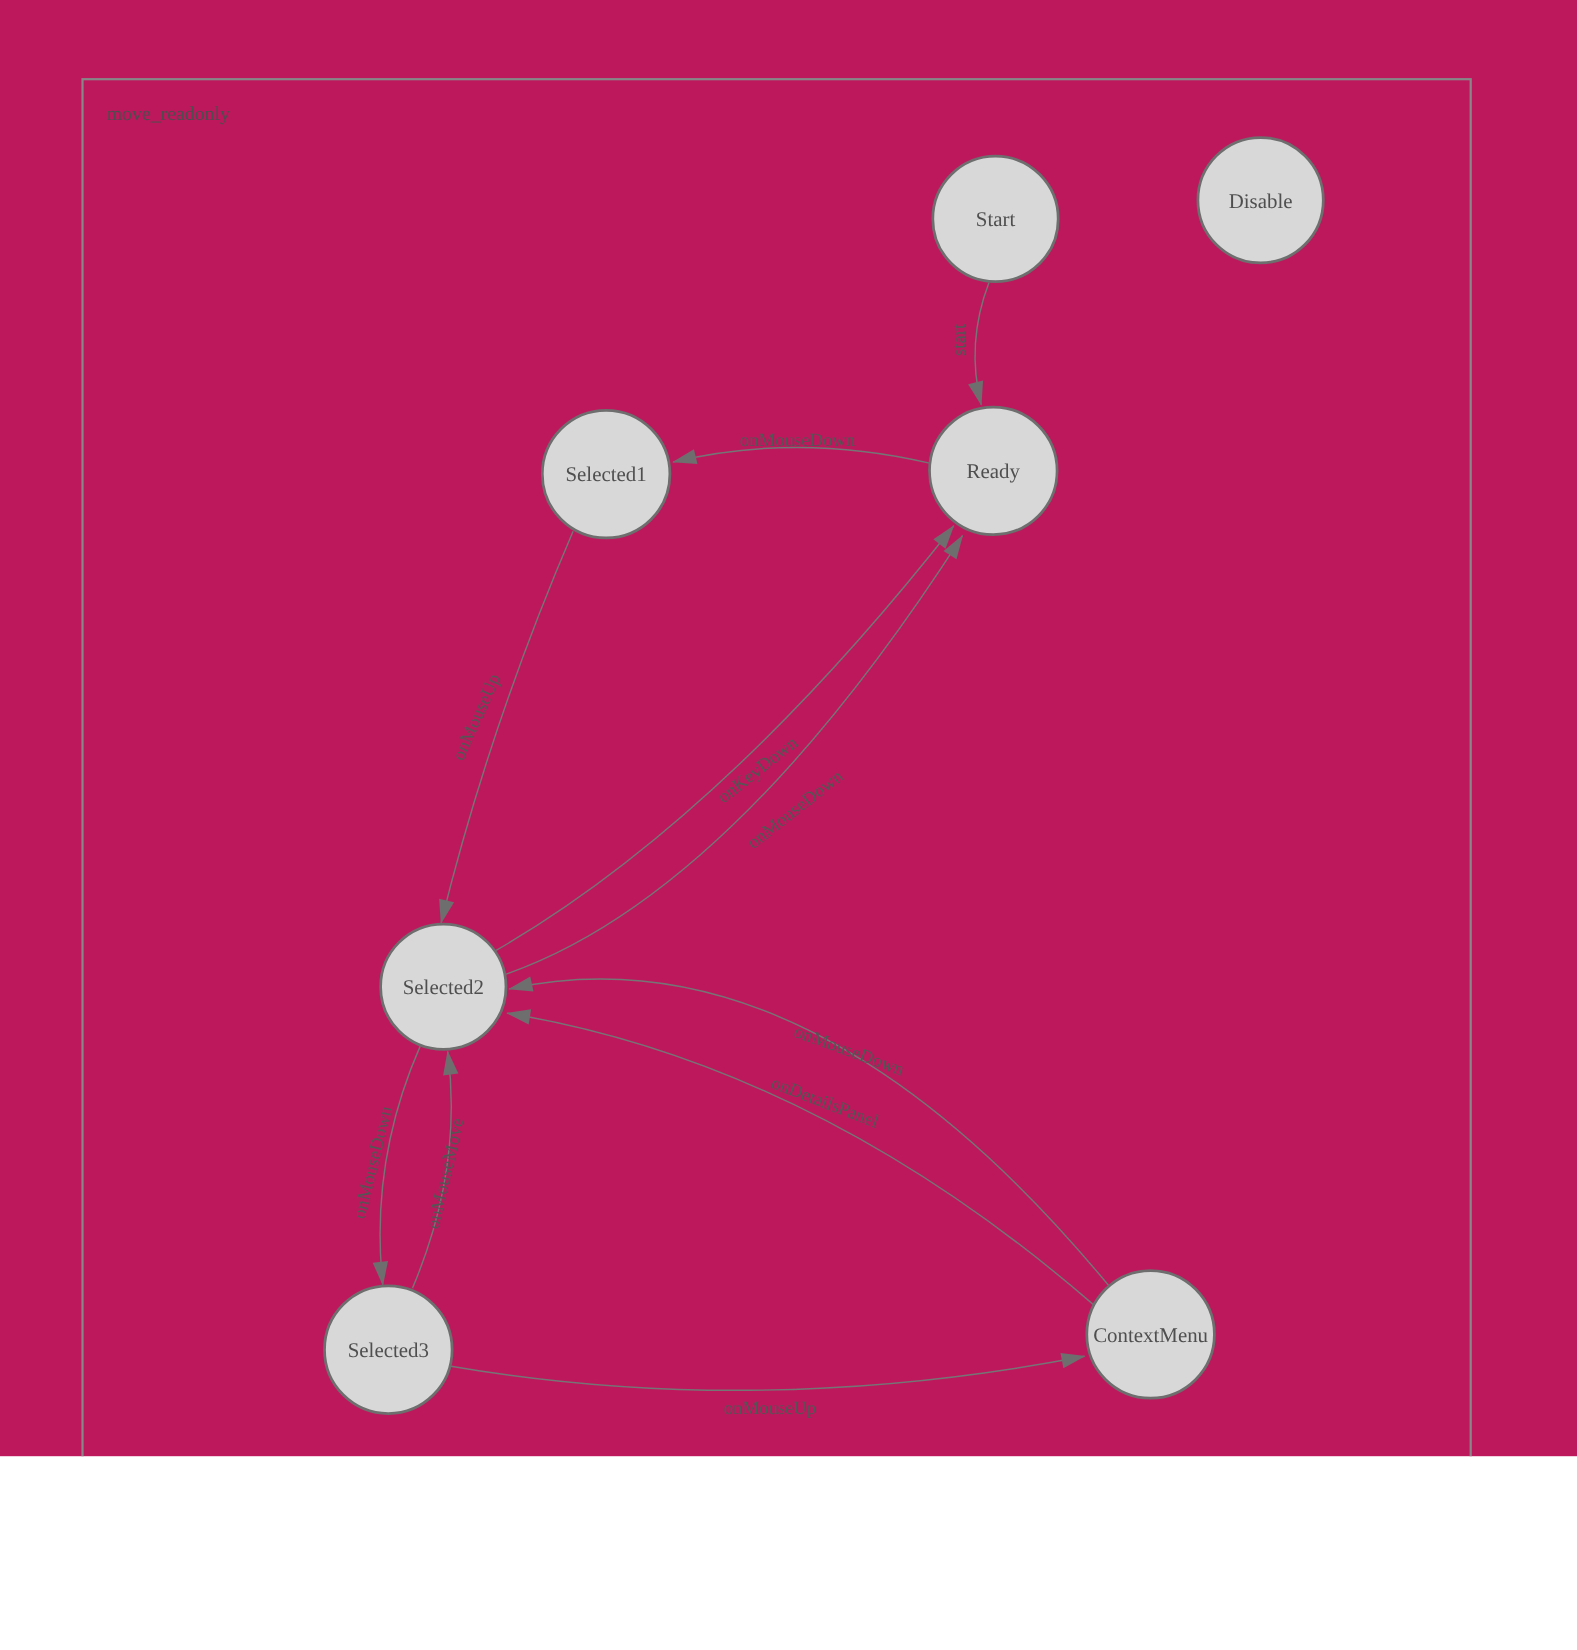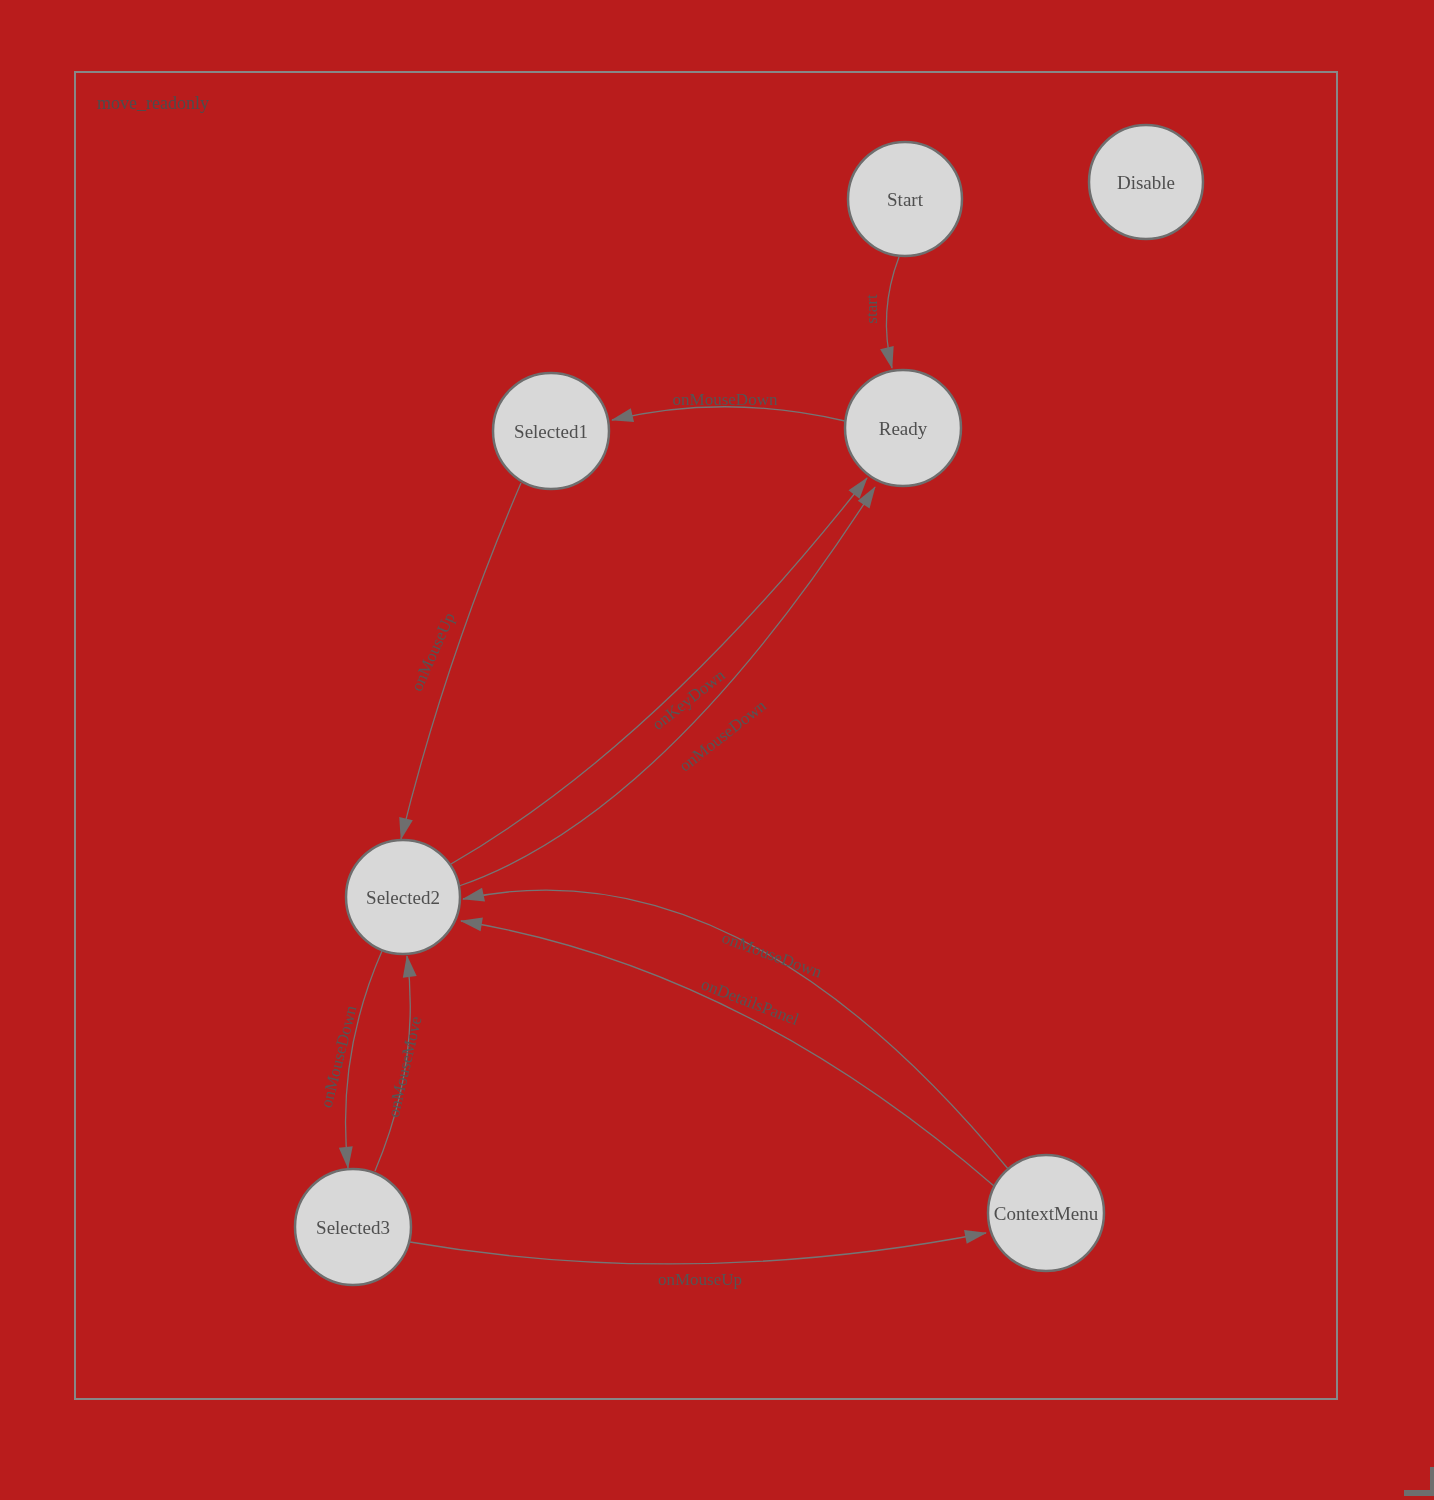--- a/index.html
+++ b/index.html
@@ -4,22 +4,22 @@
 <style>
   html, body {
     margin: 0;
     padding: 0;
     background: #ffffff;
     font-family: "Liberation Serif", serif;
   }
   .stage {
     position: relative;
     width: 1434px;
-    height: 1500px;
-    background: #b91c1c;
+    height: 1324px;
+    background: #be185d;
     overflow: hidden;
   }
   svg { display: block; }
   .frame {
     fill: none;
     stroke: #878787;
     stroke-width: 2;
   }
   .title {
     font-size: 18px;

